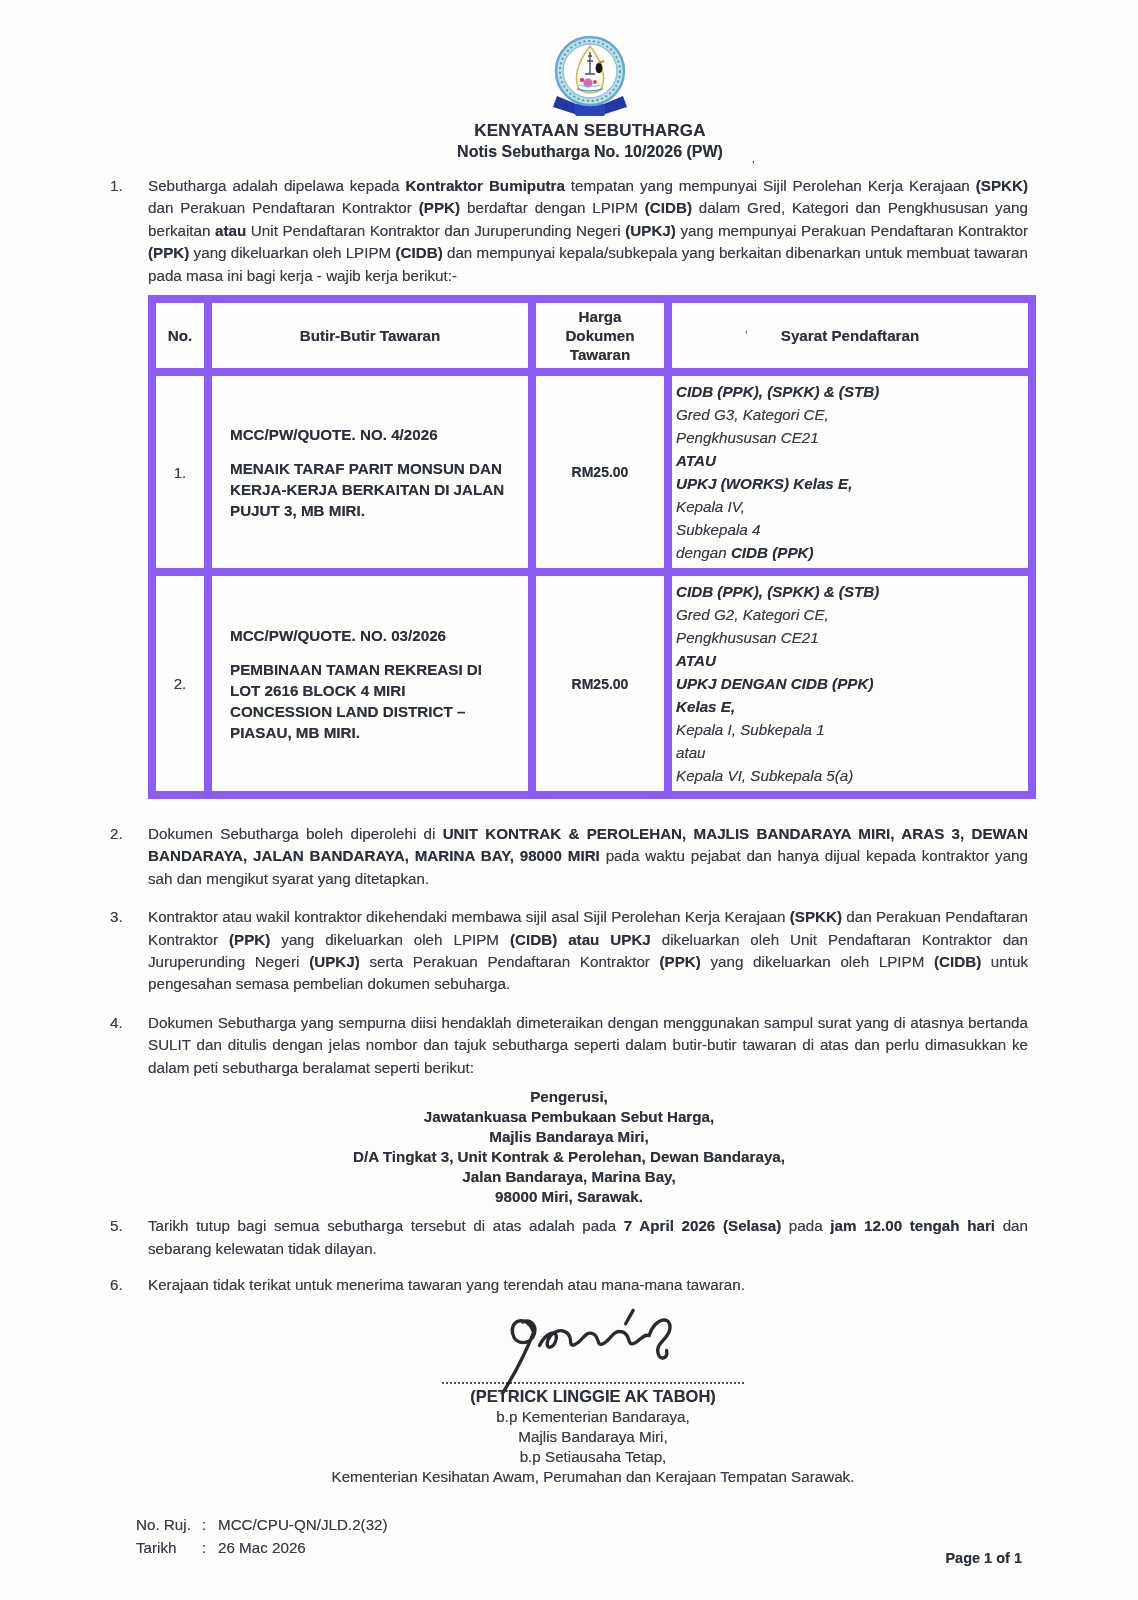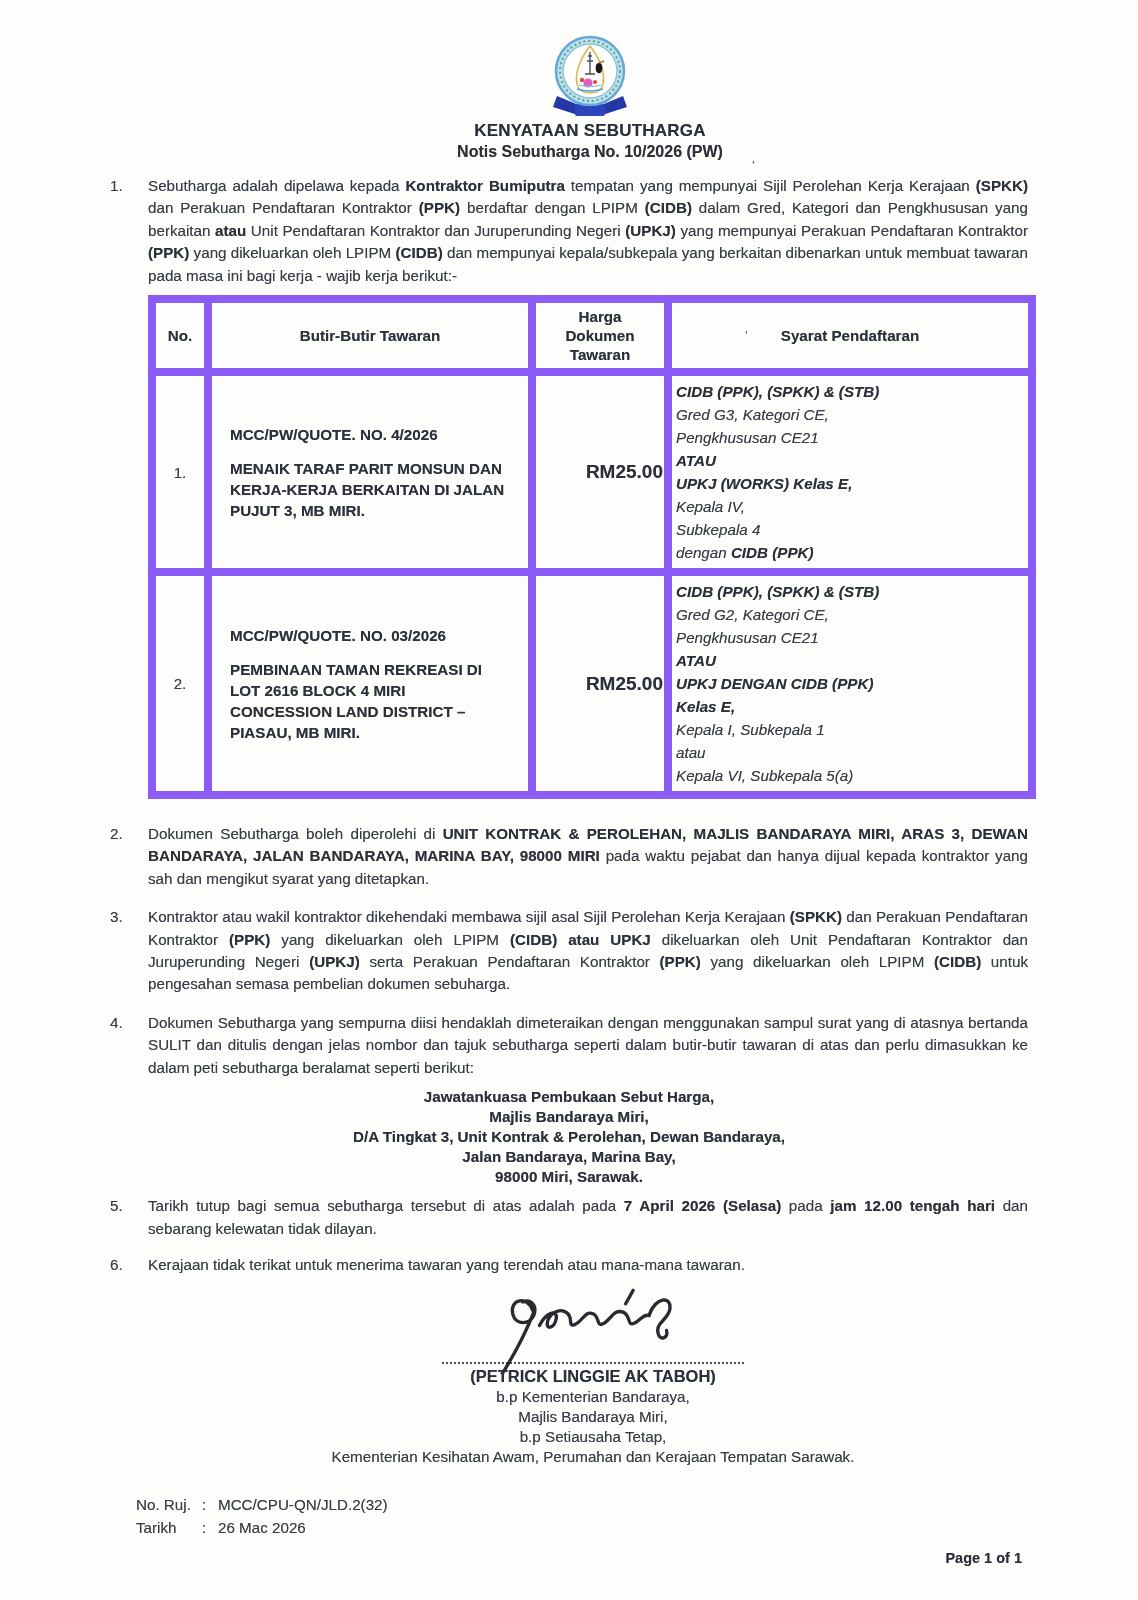--- a/index.html
+++ b/index.html
@@ -38,21 +38,21 @@
   table.quote col.c-no{width:56px;}
   table.quote col.c-butir{width:324px;}
   table.quote col.c-harga{width:136px;}
   table.quote col.c-syarat{width:364px;}
   table.quote th,table.quote td{border:8px solid #8b5cf6;}
   table.quote th{font-size:15.2px;font-weight:700;line-height:19px;padding:4px 4px;height:64px;vertical-align:middle;color:#2b303a;}
   td.no{height:190px;text-align:center;vertical-align:middle;font-size:15.2px;}
   td.butir{padding:10px 22px 10px 18px;vertical-align:middle;}
   td.butir div{font-weight:700;color:#2b303a;font-size:15.2px;line-height:21px;text-align:left;}
   td.butir div + div{margin-top:13px;}
-  td.price{text-align:right;vertical-align:middle;font-weight:700;color:#2b303a;font-size:19px;}
+  td.price{text-align:center;vertical-align:middle;font-weight:700;color:#2b303a;font-size:14px;}
   td.syarat{text-align:left;vertical-align:middle;padding:4px 4px;font-size:15.2px;font-style:italic;}
   td.syarat > div{line-height:23px;}
   tr.r2 td.no,tr.r2{height:215px;}
 
   
   .address{margin-top:8px;text-align:center;font-weight:700;color:#2b303a;font-size:15.2px;}
   .address > div{line-height:20px;}
 
   
   .sigblock{position:relative;margin-top:6px;text-align:center;transform:translateX(24px);}
@@ -184,20 +184,21 @@
     <div class="para p3">
       <div class="pnum">3.</div>
       <div class="ptext"><span>Kontraktor atau wakil kontraktor dikehendaki membawa sijil asal Sijil Perolehan Kerja Kerajaan </span><span class="b">(SPKK)</span><span> dan Perakuan Pendaftaran Kontraktor </span><span class="b">(PPK)</span><span> yang dikeluarkan oleh LPIPM </span><span class="b">(CIDB) atau UPKJ</span><span> dikeluarkan oleh Unit Pendaftaran Kontraktor dan Juruperunding Negeri </span><span class="b">(UPKJ)</span><span> serta Perakuan Pendaftaran Kontraktor </span><span class="b">(PPK)</span><span> yang dikeluarkan oleh LPIPM </span><span class="b">(CIDB)</span><span> untuk pengesahan semasa pembelian dokumen sebuharga.</span></div>
     </div>
     <div class="para p4">
       <div class="pnum">4.</div>
       <div class="ptext"><span>Dokumen Sebutharga yang sempurna diisi hendaklah dimeteraikan dengan menggunakan sampul surat yang di atasnya bertanda SULIT dan ditulis dengan jelas nombor dan tajuk sebutharga seperti dalam butir-butir tawaran di atas dan perlu dimasukkan ke dalam peti sebutharga beralamat seperti berikut:</span></div>
     </div>
 
     <div class="address">
+        <div>Pengerusi,</div>
         <div>Jawatankuasa Pembukaan Sebut Harga,</div>
         <div>Majlis Bandaraya Miri,</div>
         <div>D/A Tingkat 3, Unit Kontrak &amp; Perolehan, Dewan Bandaraya,</div>
         <div>Jalan Bandaraya, Marina Bay,</div>
         <div>98000 Miri, Sarawak.</div>
       </div>
 
     <div class="para p5">
       <div class="pnum">5.</div>
       <div class="ptext"><span>Tarikh tutup bagi semua sebutharga tersebut di atas adalah pada </span><span class="b">7 April 2026 (Selasa)</span><span> pada </span><span class="b">jam 12.00 tengah hari</span><span> dan sebarang kelewatan tidak dilayan.</span></div>

